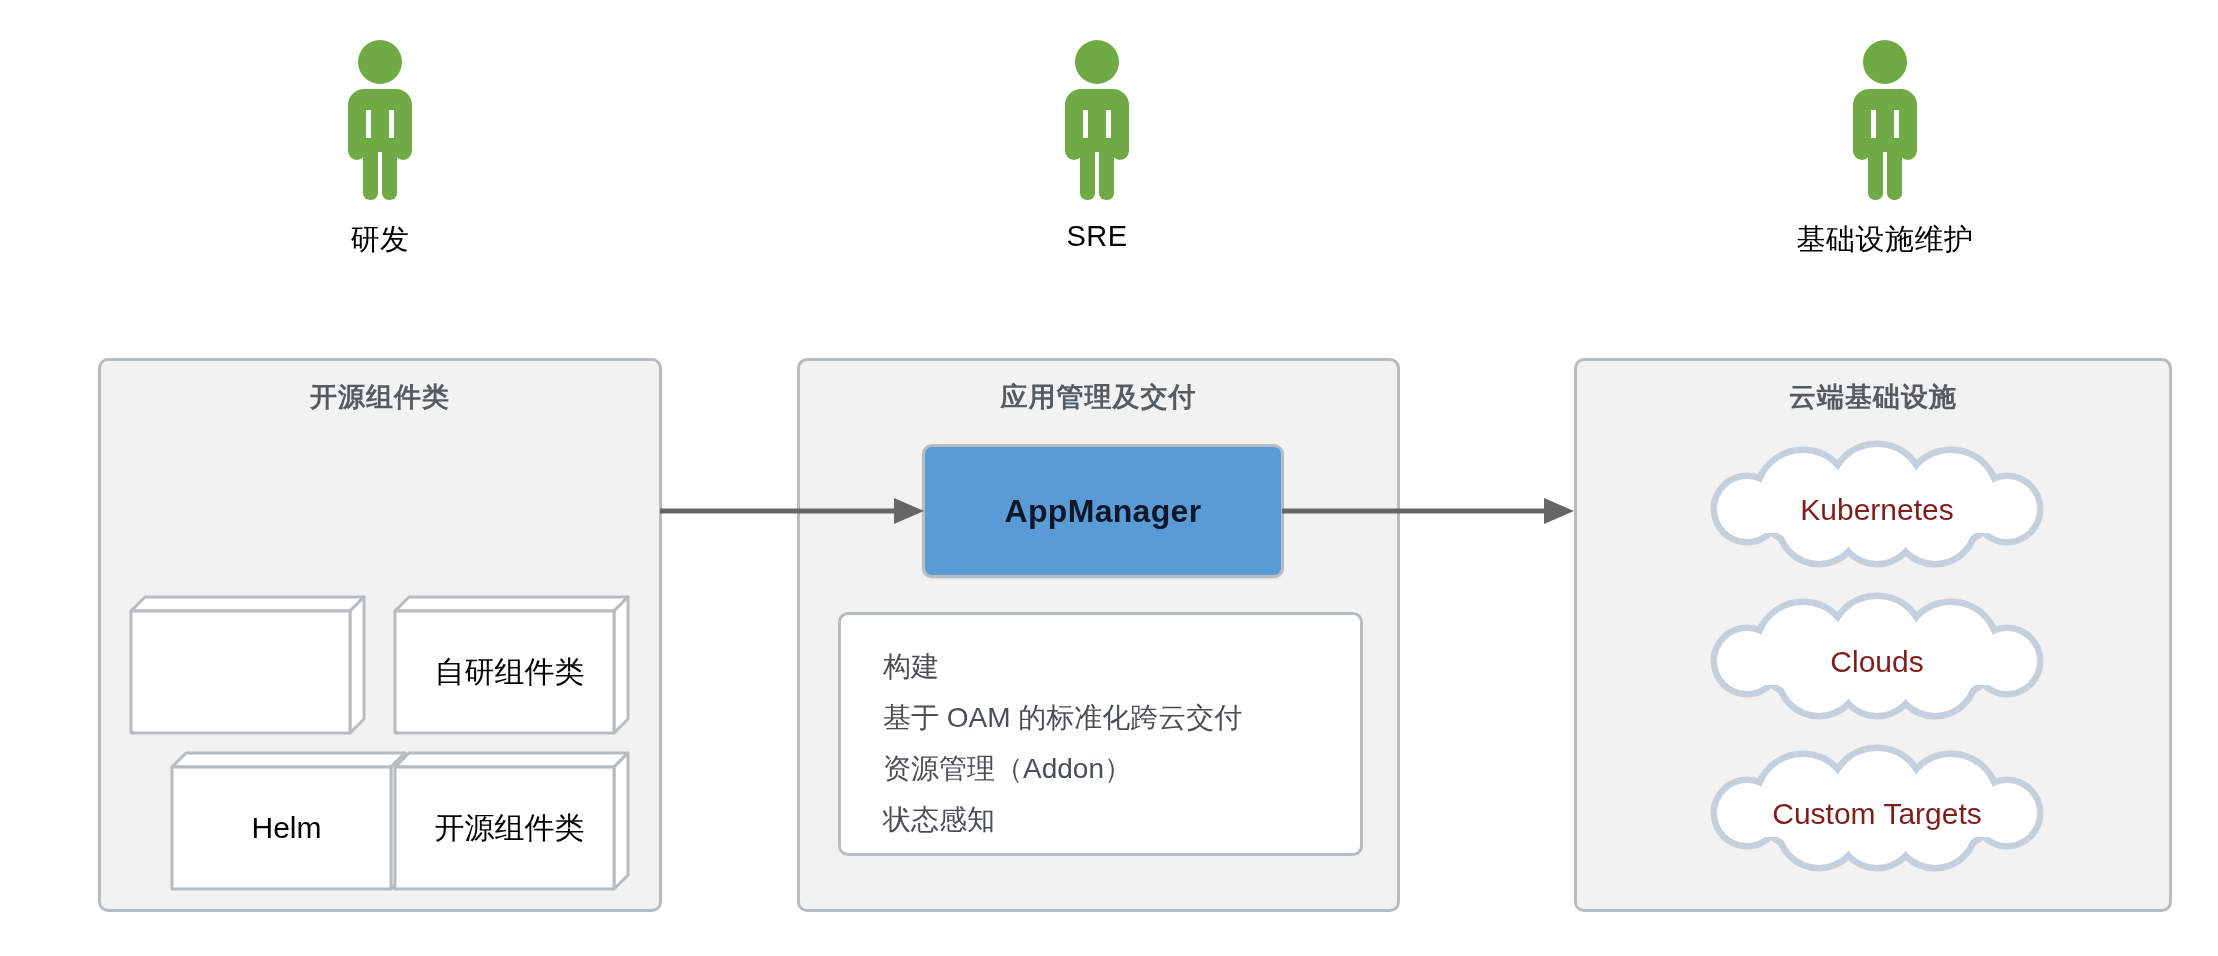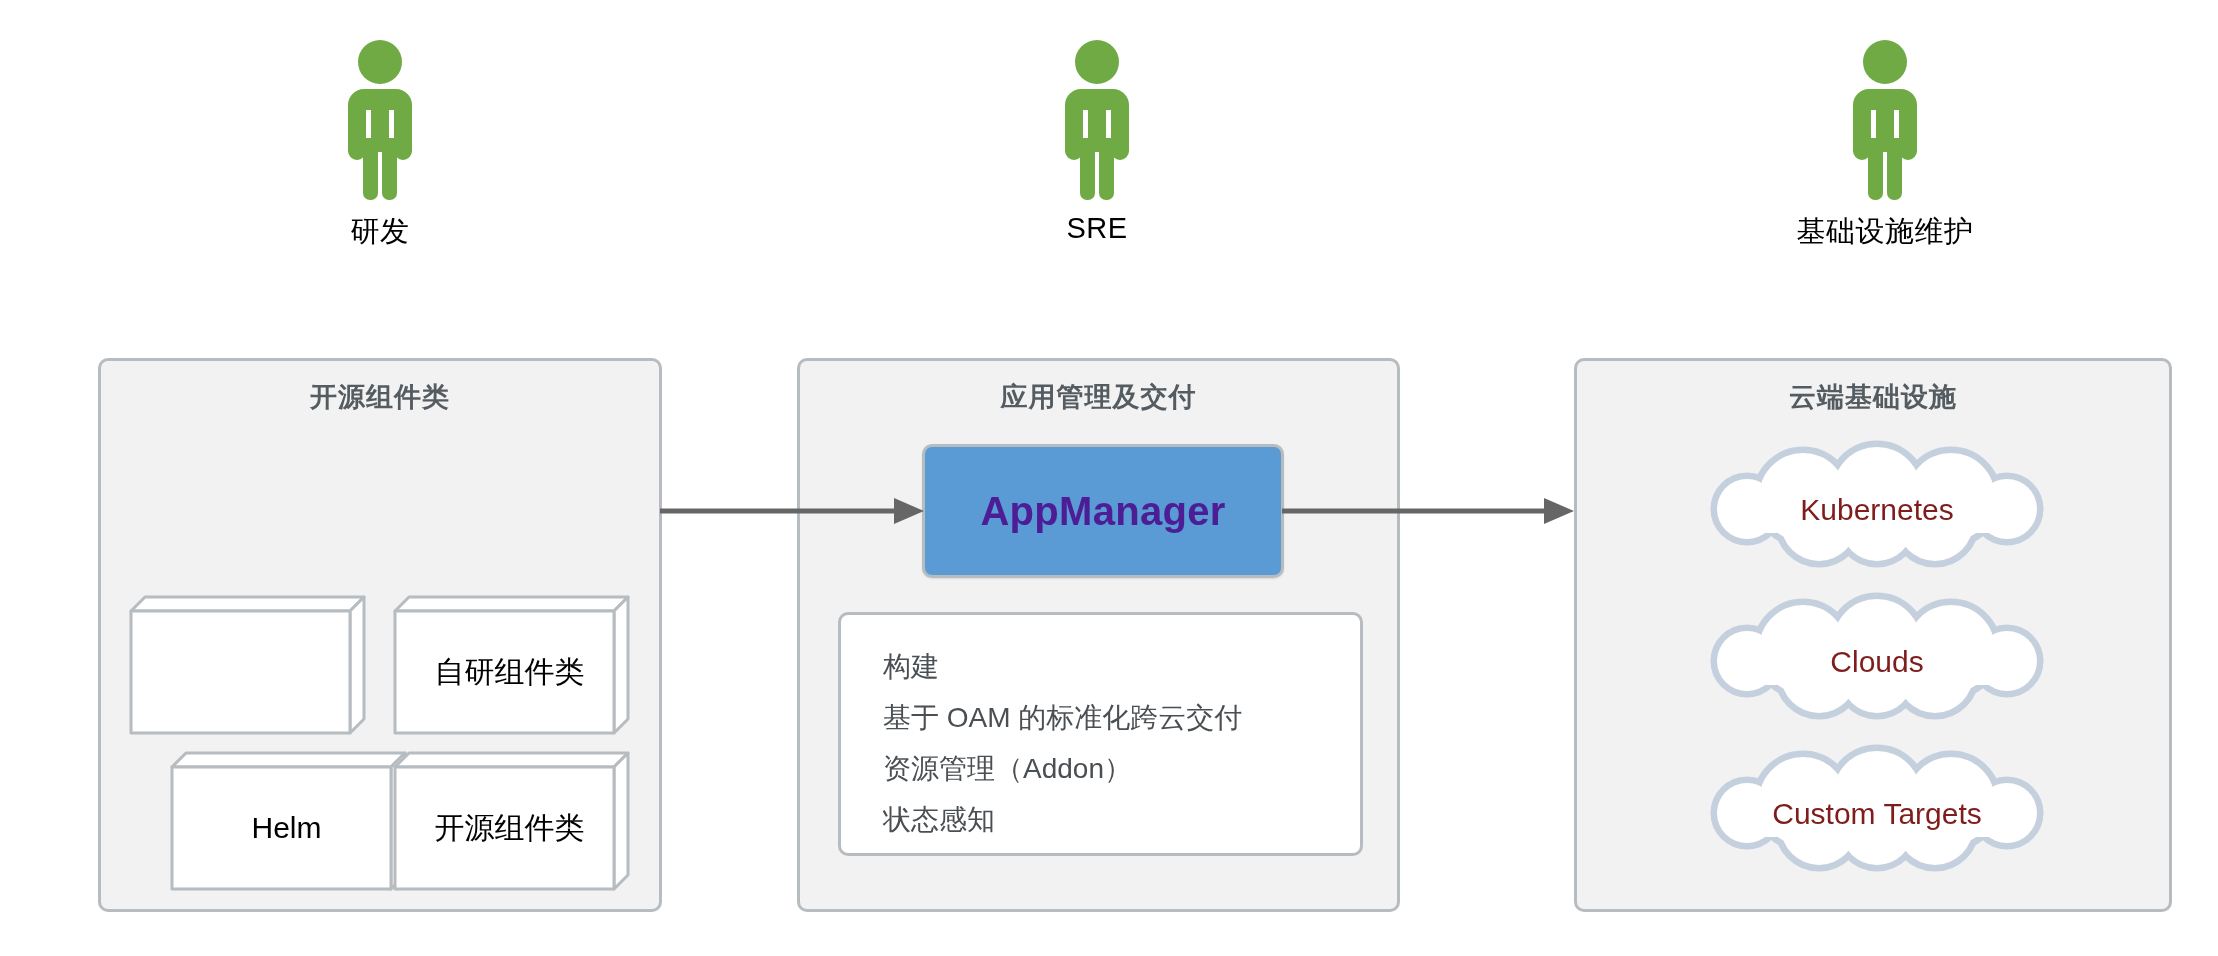--- a/index.html
+++ b/index.html
@@ -22,21 +22,21 @@
     top: 40px;
     width: 300px;
     text-align: center;
   }
   .actor-icon {
     display: block;
     margin: 0 auto;
   }
   .actor-label {
     display: block;
-    margin-top: 8px;
+    margin-top: 16px;
     font-size: 29px;
     color: #000000;
     letter-spacing: 0.5px;
   }
 
   
   .panel {
     position: absolute;
     background: #f2f2f2;
     border: 3px solid #b6bcc0;
@@ -91,22 +91,22 @@
     background: #5b9bd5;
     border: 3px solid #b6bcc0;
     border-radius: 10px;
     box-sizing: border-box;
     display: flex;
     align-items: center;
     justify-content: center;
     box-shadow: 0 1px 2px rgba(0,0,0,0.10);
   }
   #appmanager-box .am-text {
-    color: #4c1d95;
-    font-size: 40px;
+    color: #0f172a;
+    font-size: 32px;
     font-weight: bold;
     letter-spacing: 0.3px;
   }
 
   
   #feature-box {
     position: absolute;
     left: 838px;
     top: 612px;
     width: 525px;

